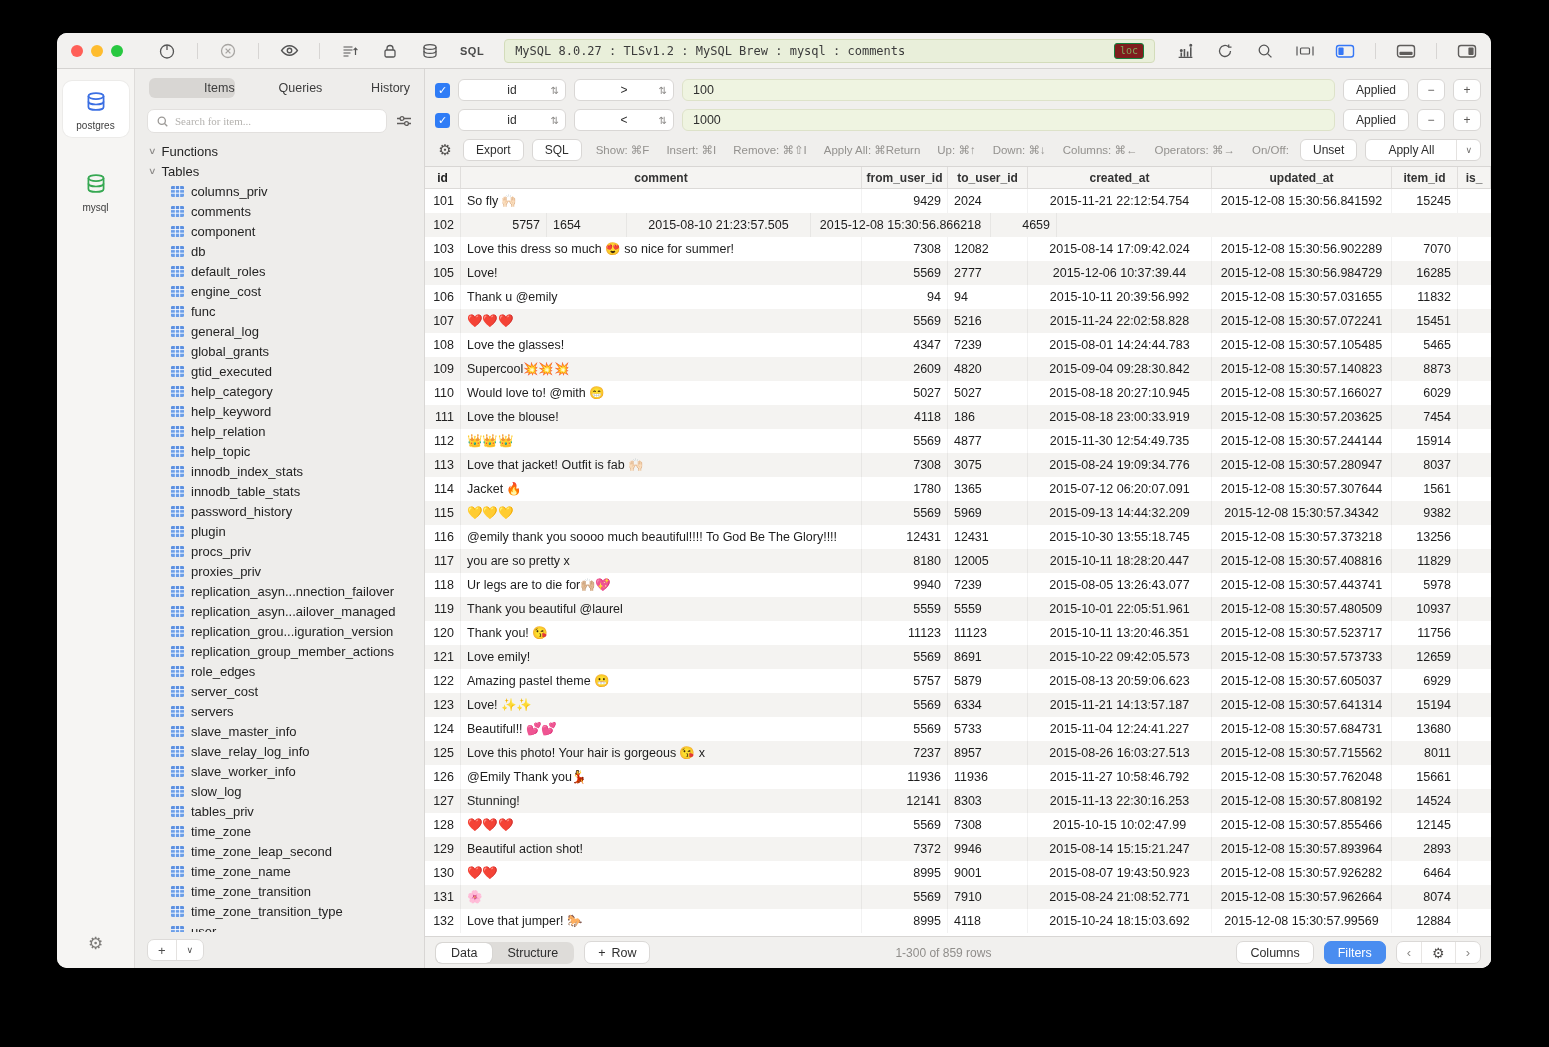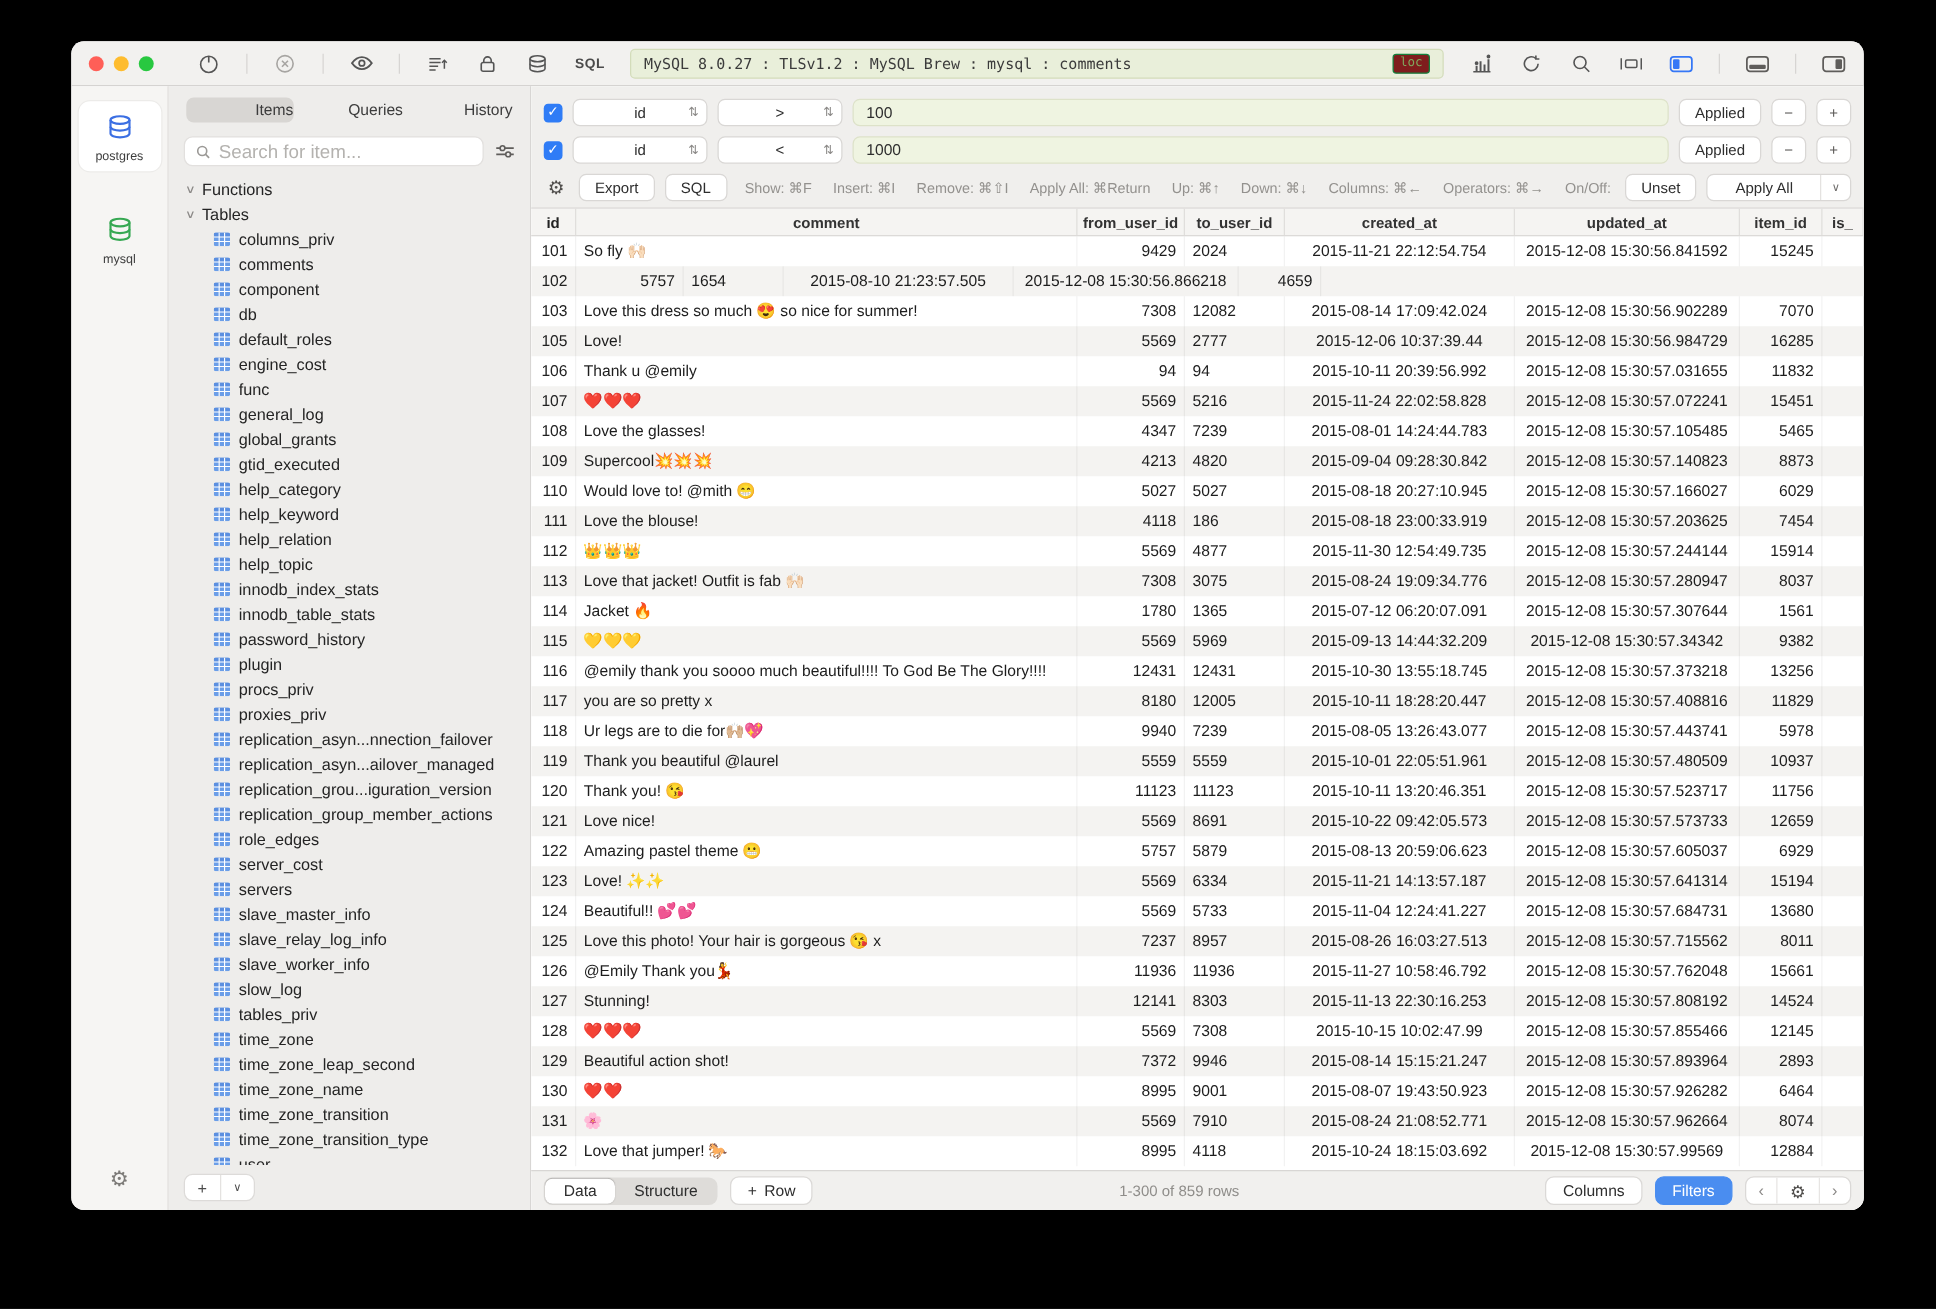--- a/index.html
+++ b/index.html
@@ -38,22 +38,22 @@
   
   .sidebar { width:290px; flex:none; background:#eeedeb; border-right:1px solid #d8d6d4;
              display:flex; flex-direction:column; }
   .side-tabs { display:flex; align-items:center; padding:9px 14px 4px; gap:2px; }
   .side-tab { flex:1; text-align:right; font-size:12.5px; color:#3c3c3c; padding:3px 0;
               border-radius:6px; }
   .side-tab.active { background:#d8d6d3; }
   .search-row { display:flex; align-items:center; gap:9px; padding:7px 12px 5px; }
   .searchbox { flex:1; height:24px; background:#fff; border:1px solid #e2e0de; border-radius:7px;
                display:flex; align-items:center; padding:0 8px; gap:6px; }
-  .searchbox input { border:none; outline:none; flex:1; font-size:15px; color:#333;
-                     background:transparent; font-family:Liberation Sans, sans-serif; }
+  .searchbox input { border:none; outline:none; flex:1; font-size:11px; color:#333;
+                     background:transparent; font-family:Liberation Serif, serif; }
   .searchbox input::placeholder { color:#b4b2af; }
   .tree { flex:1; overflow:hidden; padding-top:3px; font-size:13px; color:#242424; }
   .tree-section { display:flex; align-items:center; gap:6px; height:20px; padding-left:14px; }
   .chev { font-size:9px; color:#8b8987; transform:scaleX(1.3); }
   .tree-items .tree-item { display:flex; align-items:center; gap:7px; height:20px; padding-left:36px;
                            white-space:nowrap; overflow:hidden; }
   .side-bottom { height:36px; flex:none; display:flex; align-items:center; padding:0 12px; }
   .addbtn { display:flex; align-items:center; height:22px; background:#fff; border:1px solid #dddbd9;
             border-radius:7px; overflow:hidden; font-size:13px; color:#4c4c4c; }
   .addbtn .seg { padding:0 10px; display:flex; align-items:center; height:100%; }
@@ -873,21 +873,21 @@
             <div class="cell c-to">7239</div>
             <div class="cell c-created">2015-08-01 14:24:44.783</div>
             <div class="cell c-updated">2015-12-08 15:30:57.105485</div>
             <div class="cell c-item">5465</div>
             <div class="cell c-is"></div>
           </div>
 
           <div class="grid-row">
             <div class="cell c-id">109</div>
             <div class="cell c-comment">Supercool💥💥💥</div>
-            <div class="cell c-from">4213</div>
+            <div class="cell c-from">2609</div>
             <div class="cell c-to">4820</div>
             <div class="cell c-created">2015-09-04 09:28:30.842</div>
             <div class="cell c-updated">2015-12-08 15:30:57.140823</div>
             <div class="cell c-item">8873</div>
             <div class="cell c-is"></div>
           </div>
 
           <div class="grid-row">
             <div class="cell c-id">110</div>
             <div class="cell c-comment">Would love to! @mith 😁</div>
@@ -1004,21 +1004,21 @@
             <div class="cell c-from">11123</div>
             <div class="cell c-to">11123</div>
             <div class="cell c-created">2015-10-11 13:20:46.351</div>
             <div class="cell c-updated">2015-12-08 15:30:57.523717</div>
             <div class="cell c-item">11756</div>
             <div class="cell c-is"></div>
           </div>
 
           <div class="grid-row">
             <div class="cell c-id">121</div>
-            <div class="cell c-comment">Love nice!</div>
+            <div class="cell c-comment">Love emily!</div>
             <div class="cell c-from">5569</div>
             <div class="cell c-to">8691</div>
             <div class="cell c-created">2015-10-22 09:42:05.573</div>
             <div class="cell c-updated">2015-12-08 15:30:57.573733</div>
             <div class="cell c-item">12659</div>
             <div class="cell c-is"></div>
           </div>
 
           <div class="grid-row">
             <div class="cell c-id">122</div>

